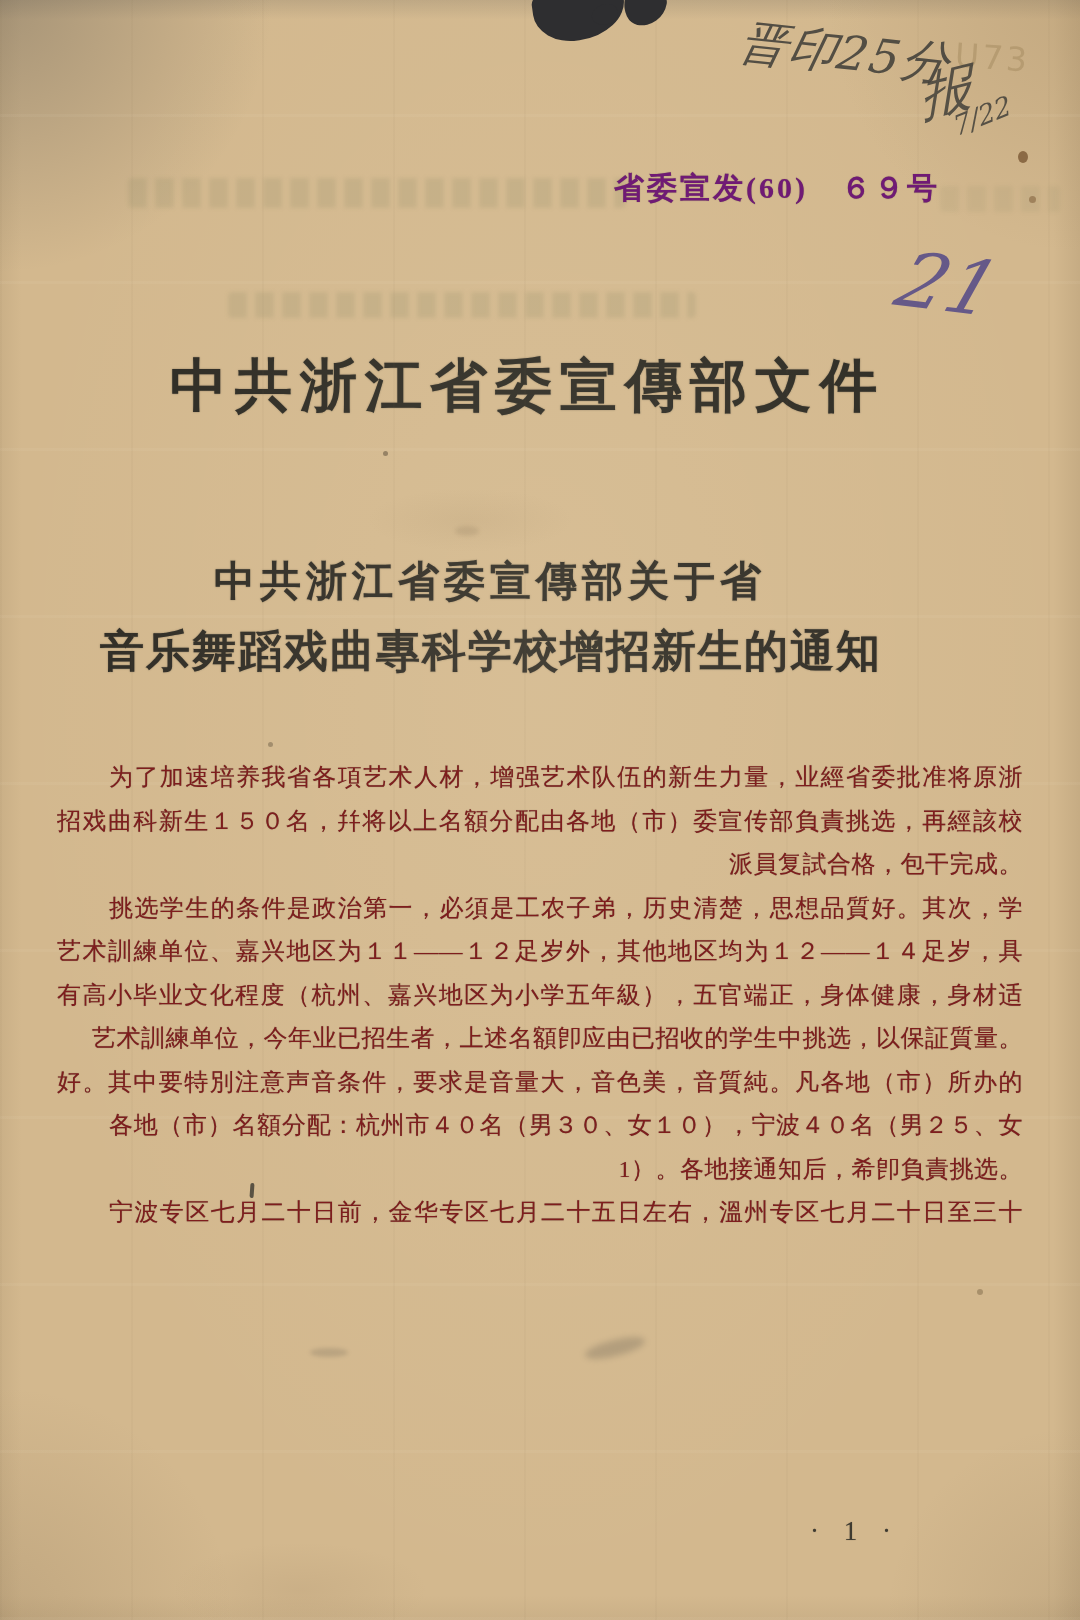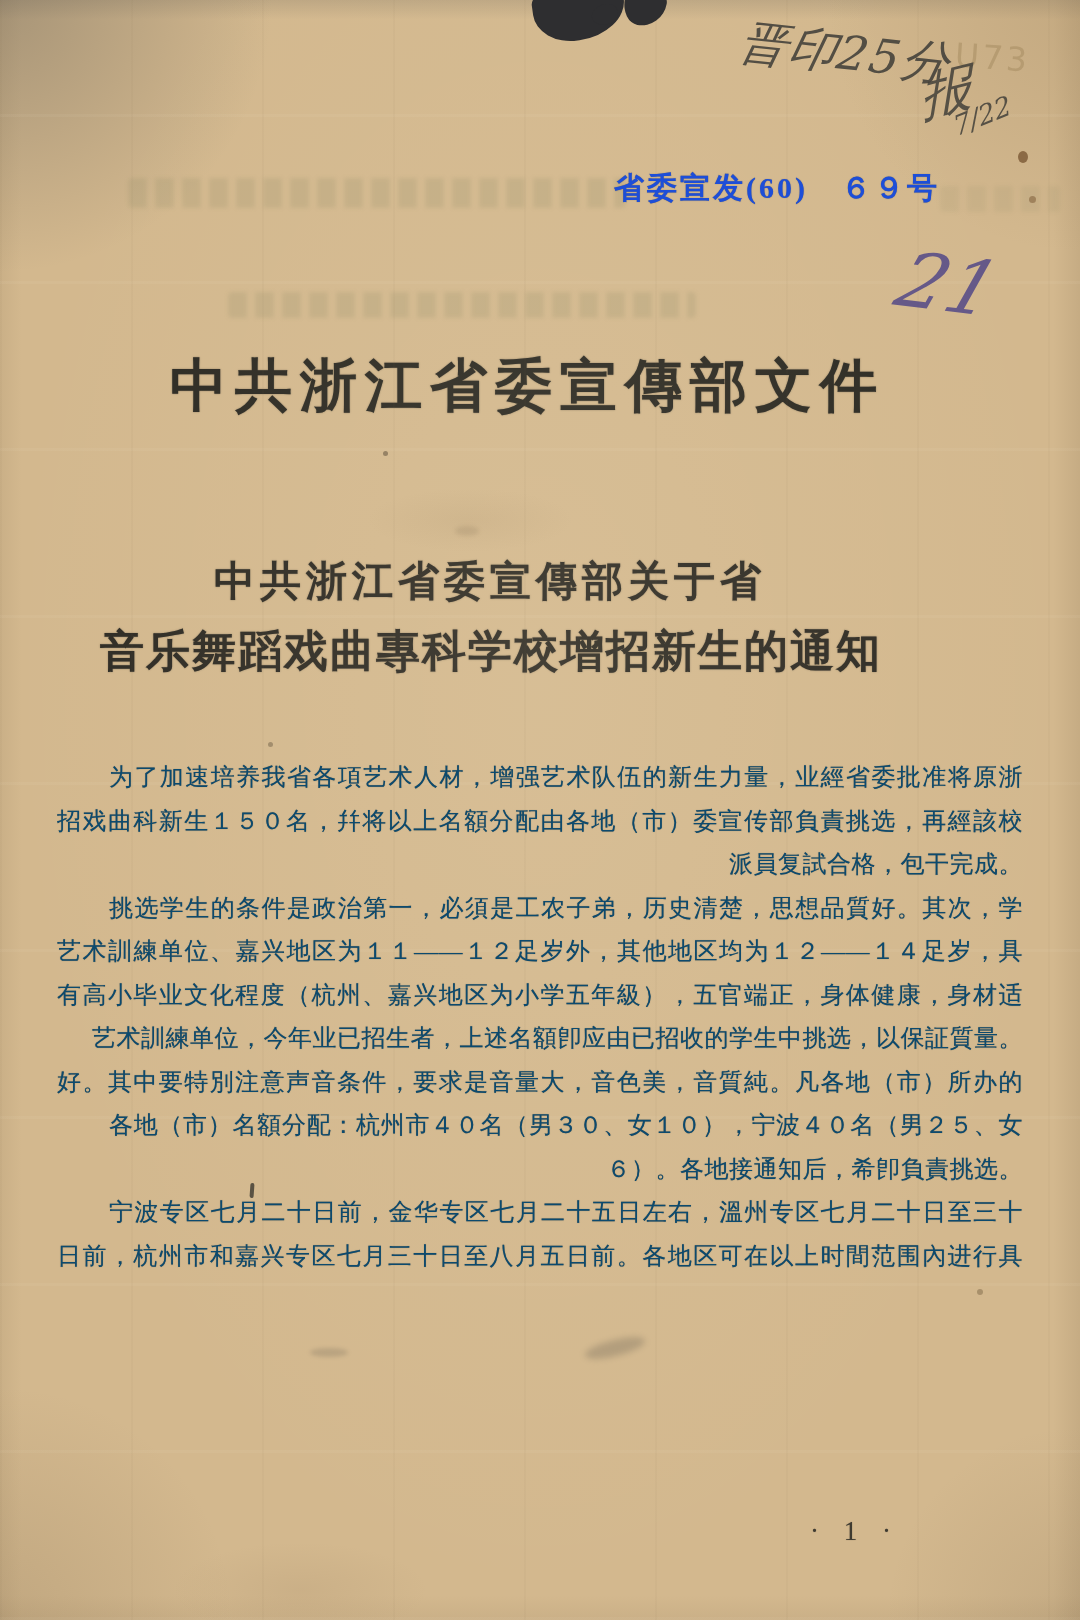--- a/index.html
+++ b/index.html
@@ -47,28 +47,28 @@
         font-family:"DejaVu Serif","Liberation Serif",serif;}
   .ann-main{left:740px;top:22px;font-size:47px;transform:rotate(6deg) skewX(-6deg);letter-spacing:2px;opacity:.88;}
   .ann-second{left:920px;top:58px;font-size:52px;transform:rotate(-14deg) skewX(-10deg);opacity:.85;}
   .ann-date{left:952px;top:100px;font-size:27px;transform:rotate(-22deg) skewX(-8deg);opacity:.85;}
   .corner-code{position:absolute;left:955px;top:38px;font-size:33px;letter-spacing:3px;color:#ab9166;opacity:.62;
     transform:rotate(4deg);z-index:2;font-family:"DejaVu Sans","Liberation Sans",sans-serif;}
   .page-mark{left:900px;top:240px;font-size:76px;color:#4e4487;transform:rotate(7deg) skewX(-12deg);opacity:.82;
     font-weight:400;z-index:4;}
   
   .print{color:#3a362c;text-shadow:0 0 1px rgba(58,54,44,0.55);z-index:3;}
-  .doc-number{left:614px;top:168px;font-size:30px;letter-spacing:3px;font-weight:700;color:#1d4ed8;white-space:nowrap;}
+  .doc-number{left:614px;top:168px;font-size:30px;letter-spacing:3px;font-weight:700;color:#701a75;white-space:nowrap;}
   .org-title{left:170px;top:348px;margin:0;font-size:57px;letter-spacing:8px;font-weight:700;color:#2c2a23;white-space:nowrap;
     text-shadow:0 0 1.5px rgba(44,42,35,0.6);}
   .subject{margin:0;font-weight:700;color:#2e2b24;white-space:nowrap;text-shadow:0 0 1.5px rgba(46,43,36,0.55);}
   .s1{left:214px;top:554px;font-size:41px;letter-spacing:5px;}
   .s2{left:100px;top:622px;font-size:44px;letter-spacing:2px;}
   
-  .body-text{left:57px;top:756px;width:966px;font-size:24px;letter-spacing:.5px;color:#0c4a6e;z-index:3;
+  .body-text{left:57px;top:756px;width:966px;font-size:24px;letter-spacing:.5px;color:#7f1d1d;z-index:3;
     text-shadow:0 0 .8px rgba(57,53,43,0.6);}
   .bline{height:43.5px;line-height:43.5px;overflow:hidden;text-align:right;}
   .bline.fill{text-align:justify;text-align-last:justify;}
   .bline.ind{text-indent:52px;}
   .page-number{left:810px;top:1516px;font-size:27px;letter-spacing:9px;color:#3f3b31;z-index:3;}
   
   .speck{position:absolute;z-index:2;border-radius:50%;}
   .sp1{left:1018px;top:151px;width:10px;height:12px;background:#6f4c28;opacity:.7;}
   .sp2{left:1029px;top:196px;width:7px;height:7px;background:#6f4c28;opacity:.45;}
   .sp3{left:250px;top:1183px;width:4px;height:15px;background:#3b382f;opacity:.8;border-radius:2px;transform:rotate(4deg);}
@@ -105,23 +105,22 @@
   <div class="abs body-text">
       <div class="bline fill ind">为了加速培养我省各項艺术人材，增强艺术队伍的新生力量，业經省委批准将原浙</div>
       <div class="bline fill">招戏曲科新生１５０名，幷将以上名額分配由各地（市）委宣传部負責挑选，再經該校</div>
       <div class="bline">派員复試合格，包干完成。</div>
       <div class="bline fill ind">挑选学生的条件是政治第一，必須是工农子弟，历史清楚，思想品質好。其次，学</div>
       <div class="bline fill">艺术訓練单位、嘉兴地区为１１——１２足岁外，其他地区均为１２——１４足岁，具</div>
       <div class="bline fill">有高小毕业文化程度（杭州、嘉兴地区为小学五年級），五官端正，身体健康，身材适</div>
       <div class="bline">艺术訓練单位，今年业已招生者，上述名額卽应由已招收的学生中挑选，以保証質量。</div>
       <div class="bline fill">好。其中要特別注意声音条件，要求是音量大，音色美，音質純。凡各地（市）所办的</div>
       <div class="bline fill ind">各地（市）名額分配：杭州市４０名（男３０、女１０），宁波４０名（男２５、女</div>
-      <div class="bline">６）。各地接通知后，希卽負責挑选。</div>
+      <div class="bline">1）。各地接通知后，希卽負責挑选。</div>
       <div class="bline fill ind">宁波专区七月二十日前，金华专区七月二十五日左右，溫州专区七月二十日至三十</div>
-      <div class="bline fill">日前，杭州市和嘉兴专区七月三十日至八月五日前。各地区可在以上时間范围內进行具</div>
     </div>
 
   <div class="abs print page-number">· 1 ·</div>
 
   <div class="speck sp1"></div>
   <div class="speck sp2"></div>
   <div class="speck sp3"></div>
   <div class="speck sp4"></div>
   <div class="speck sp5"></div>
   <div class="speck sp6"></div>

